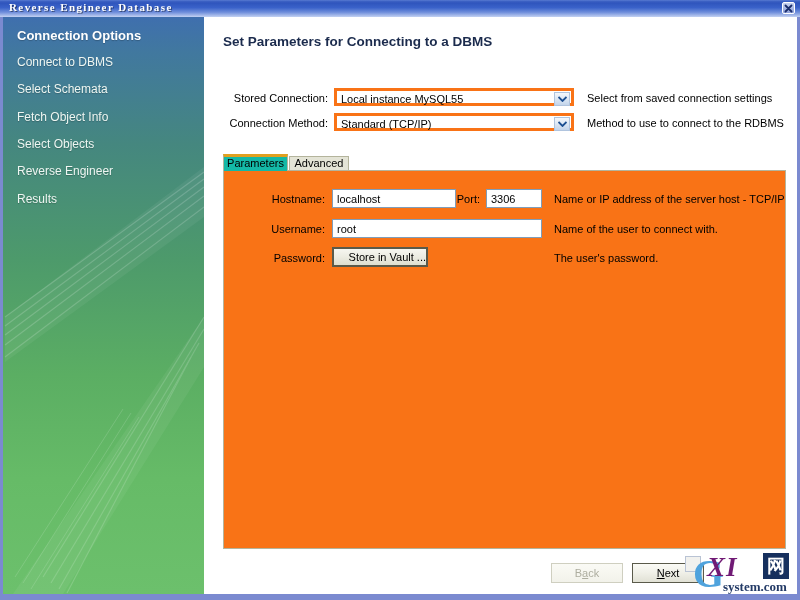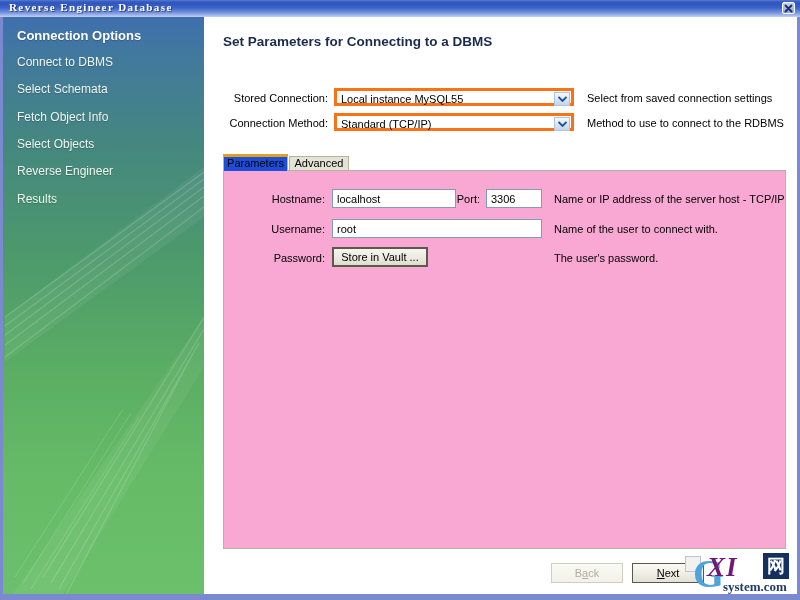--- a/index.html
+++ b/index.html
@@ -179,21 +179,21 @@
     position: absolute;
     top: 0;
     height: 17px;
     box-sizing: border-box;
     font-size: 11px;
     line-height: 15px;
     text-align: center;
     cursor: pointer;
   }
   .tab.selected {
-    background: #1d4ed8;
+    background: #14b8a6;
     border: 1px solid #b4b49c;
     border-top: 3px solid #e0a020;
     border-bottom: none;
     line-height: 13px;
     z-index: 3;
   }
   .tab.unselected {
     background: #e4e4d6;
     border: 1px solid #b4b49c;
     border-bottom: 1px solid #b4b49c;
@@ -202,21 +202,21 @@
     line-height: 13px;
     z-index: 1;
   }
 
   #tabpanel {
     position: absolute;
     left: 19px;
     top: 153px;
     width: 563px;
     height: 379px;
-    background: #f9a8d4;
+    background: #f97316;
     border: 1px solid #b4b49c;
     box-sizing: border-box;
     overflow: hidden;
   }
 
   .textinput {
     position: absolute;
     height: 19px;
     background: #ffffff;
     border: 1px solid #7f9db9;
@@ -238,21 +238,21 @@
     background: linear-gradient(to bottom, #f6f6f0 0%, #ecece2 48%, #dedecf 100%);
     border: 1px solid #9a9a86;
     box-sizing: border-box;
     font-size: 11px;
     line-height: 18px;
     text-align: center;
     color: #000000;
     cursor: pointer;
     white-space: nowrap;
   }
-  .pushbtn.default { border: 2px solid #5a5a4a; line-height: 16px; }
+  .pushbtn.default { border: 2px solid #5a5a4a; line-height: 16px; text-align: right; }
 
   
   .wizbtn {
     position: absolute;
     width: 72px;
     height: 20px;
     background: linear-gradient(to bottom, #fbfbf6 0%, #f0f0e8 48%, #e1e1d5 100%);
     border: 1px solid #9a9a86;
     box-sizing: border-box;
     font-size: 11px;

